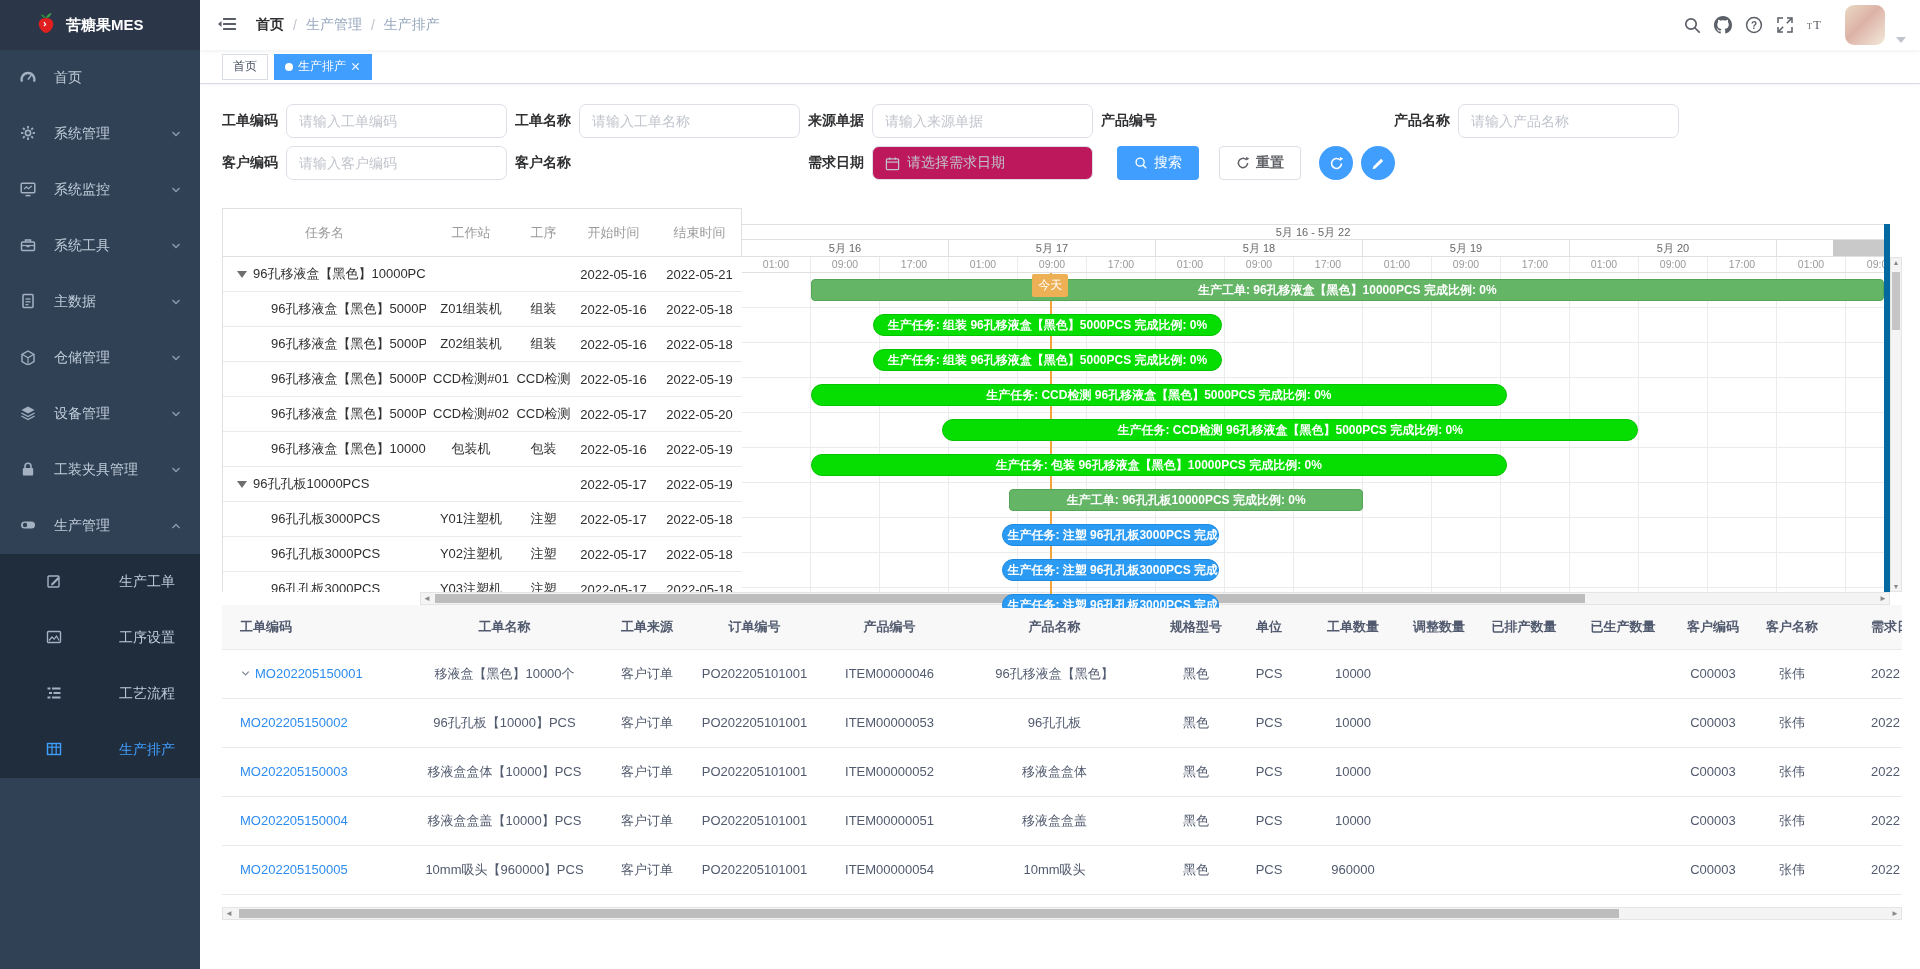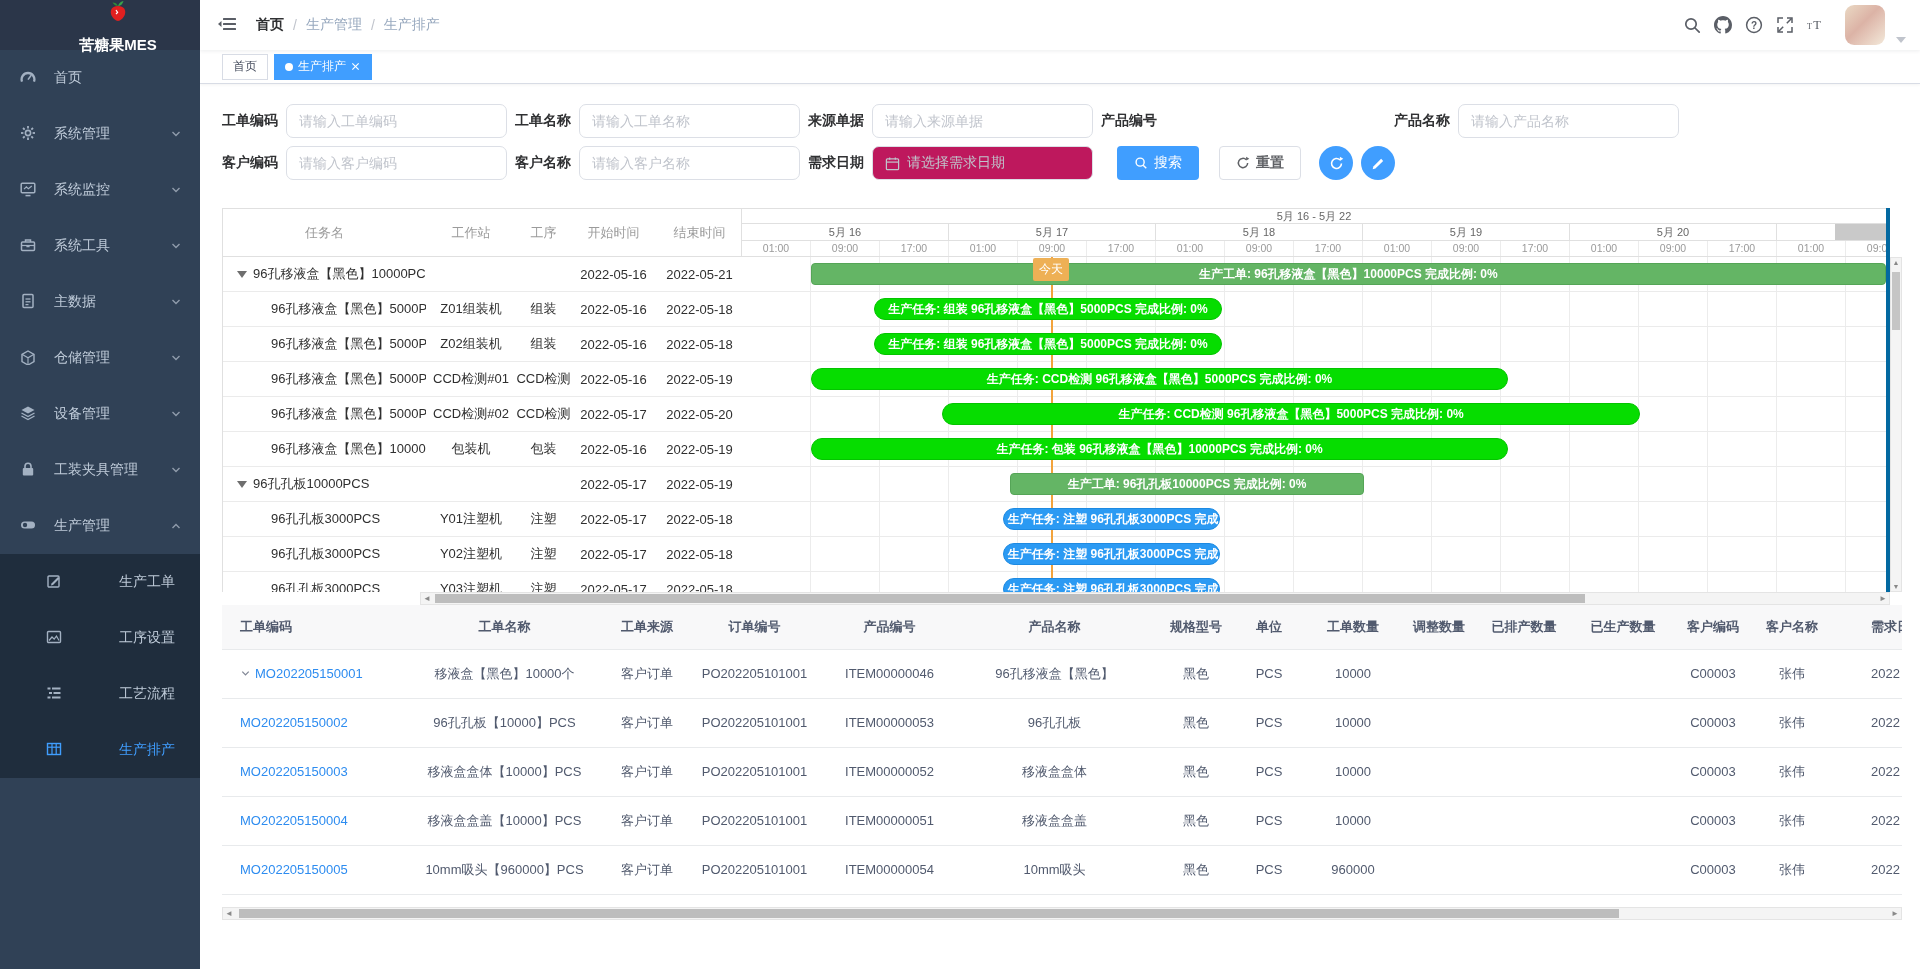--- a/index.html
+++ b/index.html
@@ -2,21 +2,21 @@
 <html><head>
 <meta charset="utf-8">
 <style>
   * { box-sizing: border-box; margin: 0; padding: 0; }
   html,body { width:1920px; height:969px; overflow:hidden; background:#fff;
     font-family:"Liberation Sans","DejaVu Sans",sans-serif; }
   .page { position:relative; width:1920px; height:969px; }
 
   
   .sidebar { position:absolute; left:0; top:0; width:200px; height:969px; background:#304156; z-index:5; }
-  .logo { height:50px; background:#2b3649; display:flex; align-items:center; padding-left:36px; gap:10px;flex-direction:column; }
+  .logo { height:50px; background:#2b3649; display:flex; align-items:center; padding-left:36px; gap:10px; }
   .logo-title { color:#fff; font-weight:bold; font-size:15px; }
   .menu-item { height:56px; display:flex; align-items:center; padding:0 18px 0 20px;
     color:#bfcbd9; font-size:14px; cursor:pointer; }
   .menu-item .ic { width:18px; height:18px; margin-right:16px; color:#a3b1c2; flex:0 0 18px; }
   .menu-item .ic svg { width:16px; height:16px; display:block; }
   .mi-label { white-space:nowrap; }
   .chev { margin-left:auto; color:#8f9bab; width:12px; height:12px; }
   .chev svg { width:12px; height:12px; display:block; }
   .submenu { background:#1f2d3d; }
   .submenu .menu-item { padding-left:46px;gap:39px; }
@@ -83,21 +83,21 @@
     color:#9b9b9b; font-size:13px; }
   .g-lh-cell, .g-lcell { text-align:center; overflow:hidden; white-space:nowrap; }
   .w-name{ width:203px; flex:0 0 203px; } .w-sta{ width:90px; flex:0 0 90px; }
   .w-proc{ width:55px; flex:0 0 55px; } .w-st{ width:85px; flex:0 0 85px; } .w-en{ width:87px; flex:0 0 87px; }
   .g-left-body { height:335px; overflow:hidden; border-left:1px solid #e0e0e0; }
   .g-lrow { height:35px; display:flex; align-items:center; border-bottom:1px solid #ebebeb; color:#2f2f2f; }
   .g-lcell.name { text-align:left; padding-left:48px; }
   .g-lrow.project .g-lcell.name { padding-left:14px; display:flex; align-items:center; gap:6px; }
   .tree-arrow { width:0; height:0; border-left:5px solid transparent; border-right:5px solid transparent;
     border-top:7px solid #6e6e6e; flex:0 0 10px; }
-  .g-right { position:absolute; left:520px; top:0; width:1148px; border-right:4px solid #0369a1; overflow:hidden; }
+  .g-right { position:absolute; left:520px; top:16px; width:1148px; border-right:6px solid #0369a1; overflow:hidden; }
   .g-week { height:16px; line-height:15px; border-top:1px solid #e0e0e0; border-bottom:1px solid #e0e0e0;
     text-align:center; font-size:11px; color:#666; }
   .g-days { height:17px; display:flex; border-bottom:1px solid #e0e0e0; position:relative; overflow:hidden; }
   .g-day { width:207px; flex:0 0 207px; border-right:1px solid #e0e0e0; text-align:center;
     font-size:11px; color:#666; line-height:16px; }
   .g-corner { position:absolute; right:0; top:0; width:51px; height:17px; background:#c9c9c9; }
   .g-hours { height:16px; display:flex; border-bottom:1px solid #e0e0e0; overflow:hidden; }
   .g-hour { width:69px; flex:0 0 69px; border-right:1px solid #ececec; text-align:center;
     font-size:10.5px; color:#9a9a9a; line-height:15px; }
   .g-body { position:relative; height:335px; overflow:hidden;
@@ -441,21 +441,20 @@
           </div>
         </div>
       <div class="frow" id="frow2">
 
       <div class="fgroup">
     <span class="flabel">客户编码</span>
     <input class="finput" type="text" placeholder="请输入客户编码" style="">
           </div>
           <div class="fgroup">
     <span class="flabel">客户名称</span>
-    <input class="finput" type="text" placeholder="请输入客户名称" style="">
           </div>
           <div class="fgroup">
       <span class="flabel">需求日期</span>
       <div class="finput date">
         <span class="cal">
                 <svg viewBox="0 0 16 16" fill="none" stroke="currentColor" stroke-width="1.3">
                   <rect x="1.5" y="3" width="13" height="11.5" rx="1"></rect>
                   <line x1="1.5" y1="6.5" x2="14.5" y2="6.5"></line>
                   <line x1="5" y1="1.5" x2="5" y2="4"></line>
                   <line x1="11" y1="1.5" x2="11" y2="4"></line>

